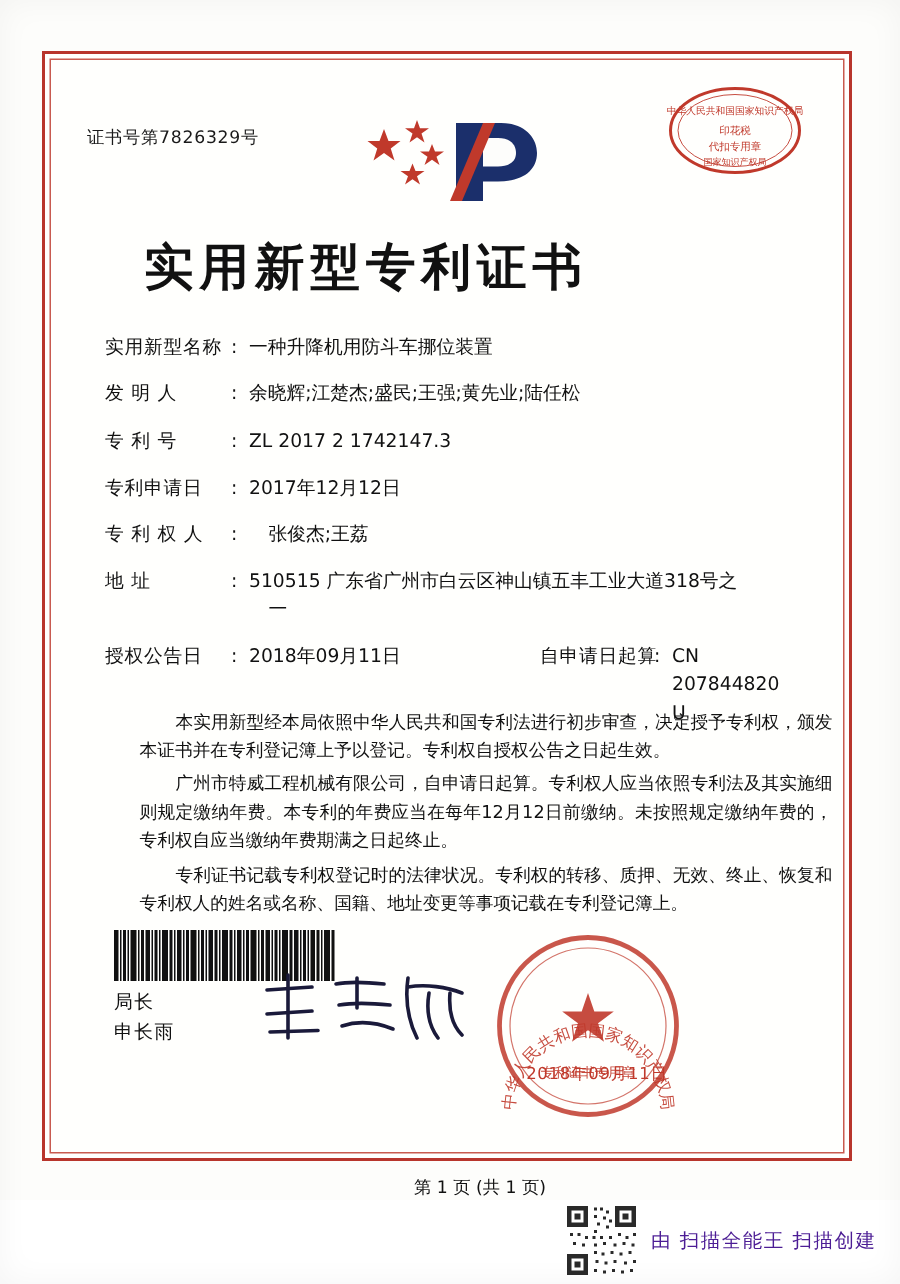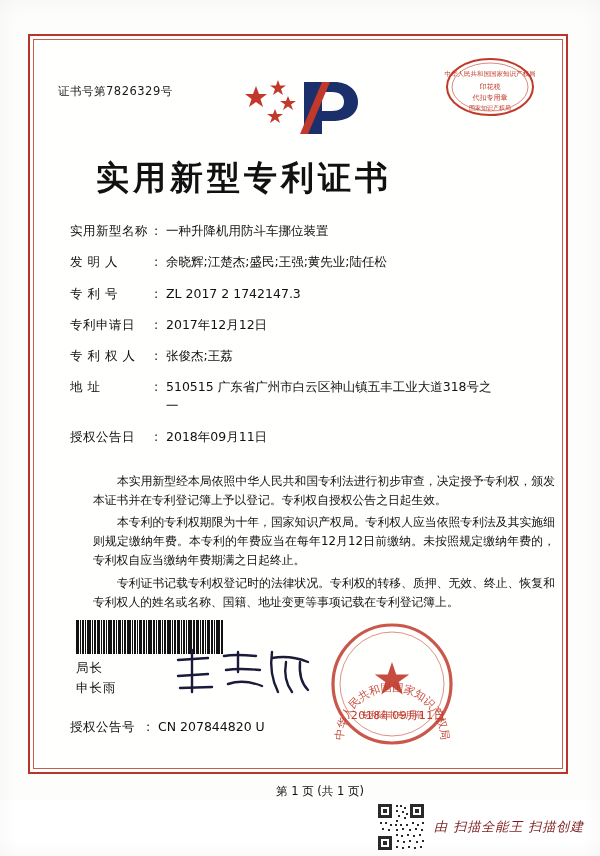--- a/index.html
+++ b/index.html
@@ -61,22 +61,22 @@
     margin-bottom:12.5px;
     align-items:flex-start;
   }
   .field-label{
     width:84px;flex:0 0 84px;
     white-space:nowrap;
     letter-spacing:0.5px;
   }
   .field-colon{width:12px;flex:0 0 12px;text-align:left;}
   .field-value{flex:1 1 auto;}
-  .field-value .line2{display:block;}
-  .row-2col{display:flex;margin-bottom:12.5px;align-items:flex-start;flex-direction:column;}
+  .field-value .line2{display:block;margin-left:13px;}
+  .row-2col{display:flex;margin-bottom:12.5px;align-items:flex-start;}
   .row-2col .left{display:flex;flex:0 0 290px;}
   .row-2col .right{display:flex;flex:1 1 auto;}
   .right .field-label{width:76px;flex:0 0 76px;}
   
   .paras{
     position:absolute;left:70px;top:472px;width:462px;
     font-size:11.8px;color:#111;line-height:1.62;
     text-align:justify;
     margin-left:23px;
   }
@@ -116,21 +116,21 @@
   
   .watermark{
     position:absolute;left:0;top:800px;width:600px;height:56px;
     background:#ffffff;
   }
   .qr{
     position:absolute;left:376px;top:802px;width:50px;height:50px;
   }
   .wm-text{
     position:absolute;left:434px;top:818px;
-    font-size:13px;color:#7f1d1d;letter-spacing:1px;font-style:italic;
+    font-size:13px;color:#4c1d95;letter-spacing:1px;
   }
   .shadow-edge{
     position:absolute;left:0;top:0;width:600px;height:856px;
     pointer-events:none;
     box-shadow:inset 0 0 22px rgba(0,0,0,0.045);
   }
 </style>
 </head>
 <body>
 
@@ -212,31 +212,31 @@
       </span>
     </div>
 
     <div class="row-2col">
       <span class="left">
         <span class="field-label">授权公告日</span>
         <span class="field-colon">:</span>
         <span class="field-value">2018年09月11日</span>
       </span>
       <span class="right">
-        <span class="field-label">授权公告号</span>
+        <span class="field-label">自申请日起算</span>
         <span class="field-colon">:</span>
         <span class="field-value">CN 207844820 U</span>
       </span>
     </div>
 
   </div>
 
   <div class="paras">
     <p>本实用新型经本局依照中华人民共和国专利法进行初步审查，决定授予专利权，颁发本证书并在专利登记簿上予以登记。专利权自授权公告之日起生效。</p>
-    <p>本专利的专利权期限为十年，国家知识产权局。专利权人应当依照专利法及其实施细则规定缴纳年费。本专利的年费应当在每年12月12日前缴纳。未按照规定缴纳年费的，专利权自应当缴纳年费期满之日起终止。</p>
+    <p>广州市特威工程机械有限公司，自申请日起算。专利权人应当依照专利法及其实施细则规定缴纳年费。本专利的年费应当在每年12月12日前缴纳。未按照规定缴纳年费的，专利权自应当缴纳年费期满之日起终止。</p>
     <p>专利证书记载专利权登记时的法律状况。专利权的转移、质押、无效、终止、恢复和专利权人的姓名或名称、国籍、地址变更等事项记载在专利登记簿上。</p>
   </div>
 
   <div class="barcode">
     <div class="bars">
       <i style="width:3px"></i>
         <i style="width:1px"></i>
         <i style="width:2px"></i>
         <i style="width:1px"></i>
       <i style="width:4px"></i>

